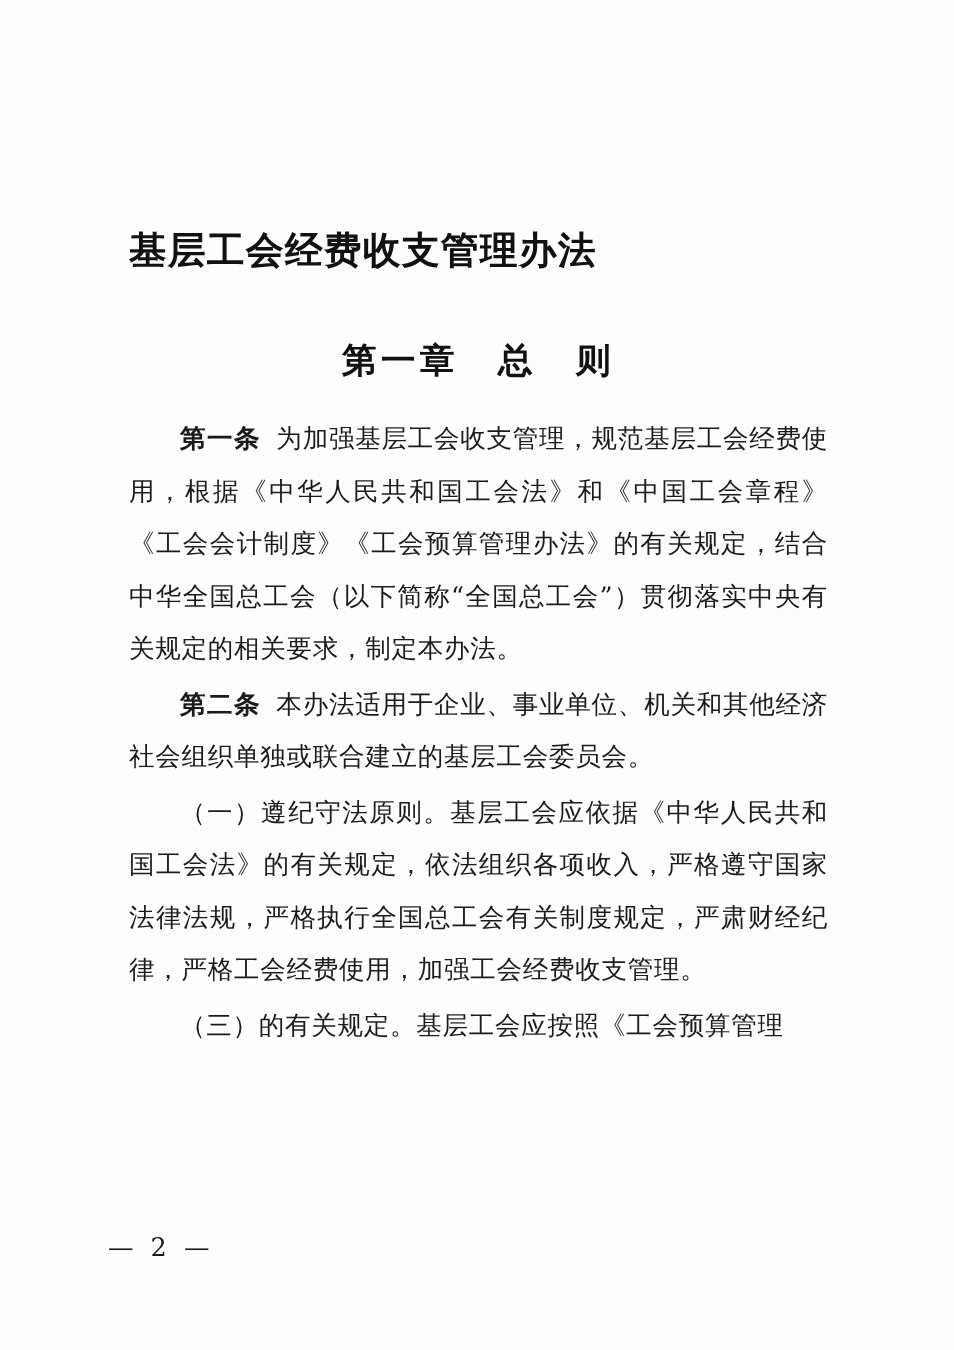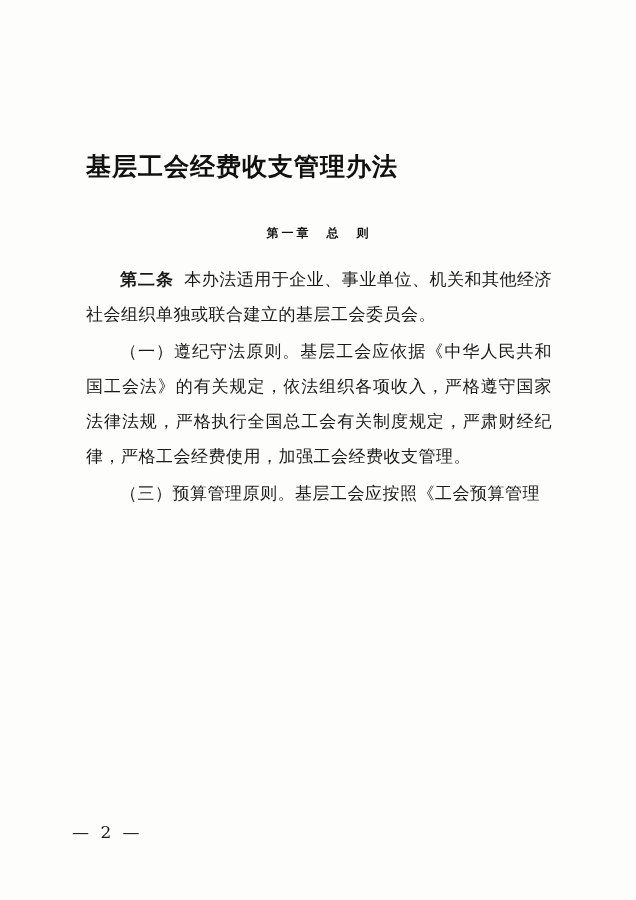--- a/index.html
+++ b/index.html
@@ -32,21 +32,21 @@
     text-align: left;
     font-size: 25px;
     font-weight: bold;
     letter-spacing: 1px;
     margin: 0 0 42px 0;
     color: #111;
     font-family: "DejaVu Serif", "Liberation Serif", serif;
   }
   .chapter-heading {
     text-align: center;
-    font-size: 12px;
+    font-size: 23px;
     font-weight: bold;
     letter-spacing: 3px;
     margin: 0 0 20px 0;
     color: #111;
   }
   .para {
     font-size: 17px;
     line-height: 35px;
     margin: 0 0 2px 0;
     text-indent: 2em;
@@ -82,33 +82,36 @@
 <body>
 
 <div class="page">
 
   <div class="content">
 
     <h1 class="doc-title">基层工会经费收支管理办法</h1>
 
     <div class="chapter-heading">第一章　总　则</div>
 
+    <p class="para">
+      <span class="lead">第一条</span><span class="lead-sp"></span><span>为加强基层工会收支管理，规范基层工会经费使用，根据《中华人民共和国工会法》和《中国工会章程》《工会会计制度》《工会预算管理办法》的有关规定，结合中华全国总工会（以下简称“全国总工会”）贯彻落实中央有关规定的相关要求，制定本办法。</span>
+    </p>
 
     <p class="para">
       <span class="lead">第二条</span><span class="lead-sp"></span><span>本办法适用于企业、事业单位、机关和其他经济社会组织单独或联合建立的基层工会委员会。</span>
     </p>
 
 
     <p class="para">
       <span>（一）遵纪守法原则。基层工会应依据《中华人民共和国工会法》的有关规定，依法组织各项收入，严格遵守国家法律法规，严格执行全国总工会有关制度规定，严肃财经纪律，严格工会经费使用，加强工会经费收支管理。</span>
     </p>
 
 
     <p class="para">
-      <span>（三）预算管理原则。基层工会应按照《工会预算管理</span>
+      <span>（三）的有关规定。基层工会应按照《工会预算管理</span>
     </p>
 
   </div>
 
   <div class="page-number">
     <span class="pn-inner">— 2 —</span>
   </div>
 
 </div>
 

